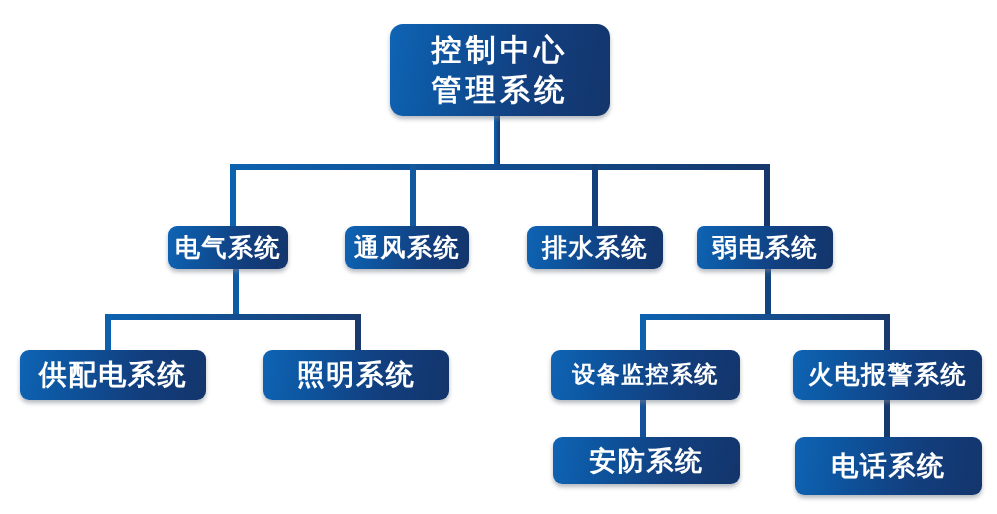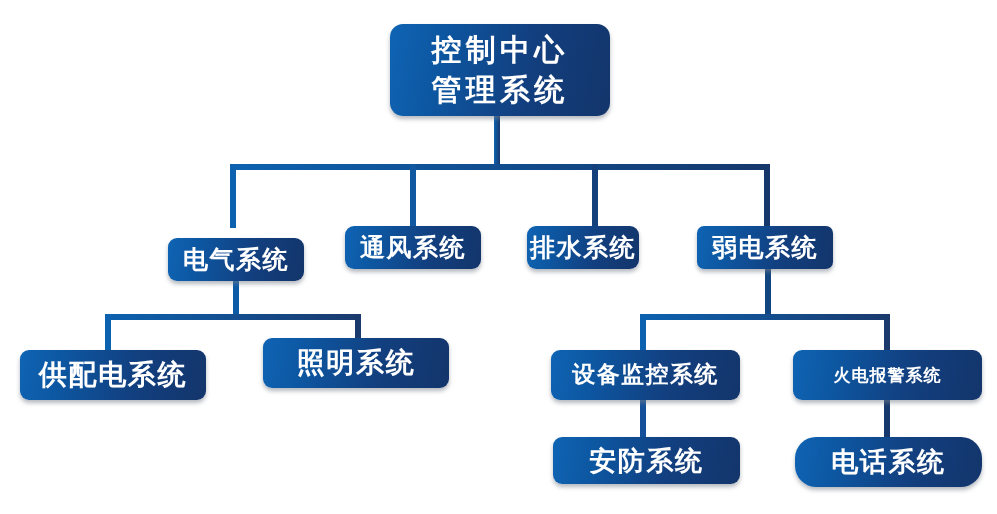--- a/index.html
+++ b/index.html
@@ -97,33 +97,33 @@
     <rect x="640" y="314" width="6" height="40" fill="#0d62b0"></rect>
     <rect x="884" y="314" width="6" height="40" fill="#1a3a6d"></rect>
 
     <rect x="640" y="398" width="6" height="42" fill="#15519a"></rect>
     <rect x="884" y="398" width="6" height="42" fill="#15386d"></rect>
   </svg>
 
   <div class="node node-l1" style="left:390px; top:24px; width:220px; height:92px;">控制中心
 管理系统</div>
 
-  <div class="node node-l2" style="left:168px; top:226px; width:136px; height:43px;margin-top:12px;">电气系统</div>
+  <div class="node node-l2" style="left:168px; top:226px; width:120px; height:43px;">电气系统</div>
 
-  <div class="node node-l2" style="left:345px; top:226px; width:136px; height:43px;">通风系统</div>
+  <div class="node node-l2" style="left:345px; top:226px; width:124px; height:43px;">通风系统</div>
 
-  <div class="node node-l2" style="left:527px; top:226px; width:112px; height:43px;">排水系统</div>
+  <div class="node node-l2" style="left:527px; top:226px; width:136px; height:43px;">排水系统</div>
 
   <div class="node node-l2" style="left:697px; top:226px; width:136px; height:43px;border-radius:7px;">弱电系统</div>
 
   <div class="node node-l3" style="left:20px; top:350px; width:186px; height:50px;">供配电系统</div>
 
-  <div class="node node-l3" style="left:263px; top:338px; width:186px; height:50px;">照明系统</div>
+  <div class="node node-l3" style="left:263px; top:350px; width:186px; height:50px;">照明系统</div>
 
   <div class="node node-l3" style="left:551px; top:350px; width:189px; height:50px; font-size:23px;">设备监控系统</div>
 
-  <div class="node node-l3" style="left:793px; top:350px; width:189px; height:50px; font-size:17px;">火电报警系统</div>
+  <div class="node node-l3" style="left:793px; top:350px; width:189px; height:50px; font-size:25px;">火电报警系统</div>
 
   <div class="node node-l4" style="left:553px; top:437px; width:187px; height:47px;">安防系统</div>
 
-  <div class="node node-l4" style="left:795px; top:437px; width:187px; height:50px;border-radius:21px;">电话系统</div>
+  <div class="node node-l4" style="left:795px; top:437px; width:187px; height:58px;">电话系统</div>
 
 </div>
 
 </body></html>

